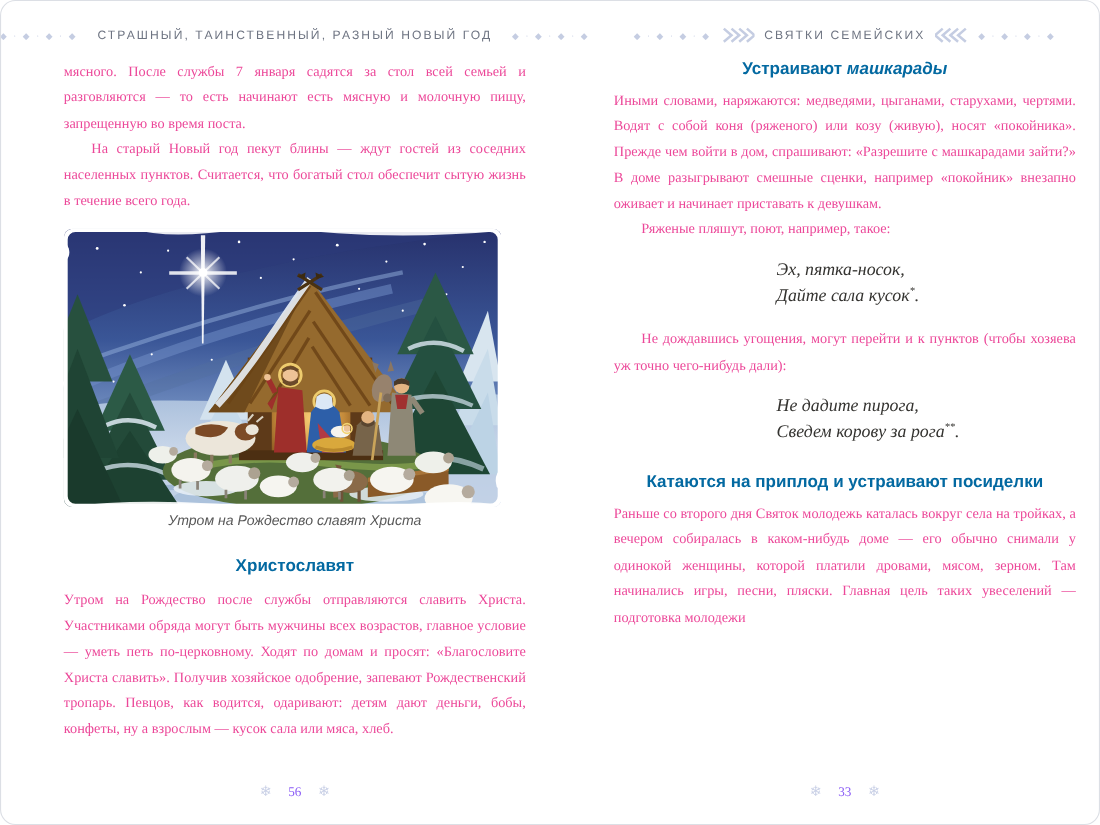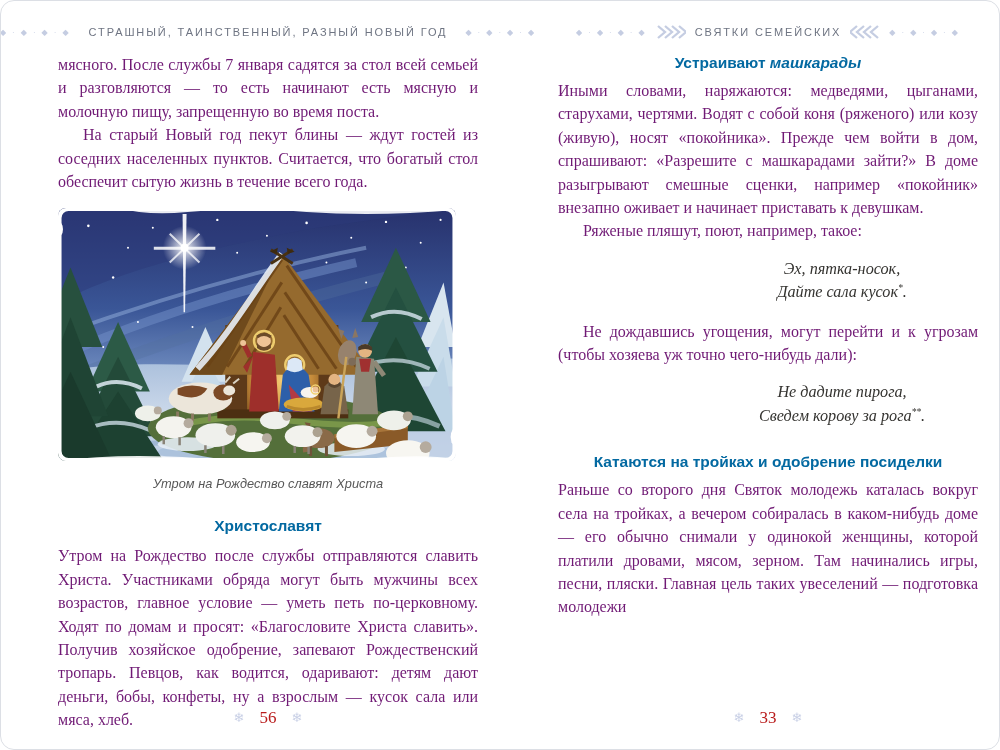--- a/index.html
+++ b/index.html
@@ -17,53 +17,53 @@
     margin-top:23px; white-space:nowrap;
   }
   .head-title {
     font-family:"Liberation Sans", sans-serif; font-size:11px;
     letter-spacing:1.9px; color:#6e7482; font-weight:400;
   }
   .orn-diamonds { color:#c5cde2; font-size:8px; letter-spacing:2px; }
   .orn-chevron  { display:block; }
 
   .bodytext p.body {
-    font-size:16px; line-height:23.4px; text-align:justify; margin:0;
-    color:#701a75;
+    font-size:13px; line-height:23.4px; text-align:justify; margin:0;
+    color:#ec4899;
     font-family:Liberation Serif, serif;
   }
   p.indent { text-indent:25px; }
 
   figure { margin:15px 0 0 0; }
   .illus-box { width:398px; height:253px; border-radius:8px; overflow:hidden; }
   figcaption {
     font-family:"Liberation Sans", sans-serif; font-style:italic;
-    font-size:12.8px; color:#585858; text-align:center; margin-top:15px;
+    font-size:12.8px; color:#585858; text-align:center; margin-top:4px;
   }
 
   h3.section {
     font-family:"Liberation Sans", sans-serif; font-size:15.5px; font-weight:700;
     color:#0369a1; text-align:center; margin:0; line-height:20px;
   }
   h3.section .it { font-style:italic; }
   .left h3.section { margin:25px 0 8px 0; }
   .right h3.section.first { margin:13px 0 6px 0; }
   .right h3.section.second { margin:24px 0 6px 0; }
 
   .verse {
     font-style:italic; font-size:16.2px; line-height:23.4px;
-    margin:15px 0 15px 148px; color:#343330;text-align:center;
+    margin:15px 0 15px 148px; color:#343330;
   }
   sup.mark { font-size:9.5px; line-height:0; }
 
   .page-num {
     position:absolute; bottom:23px; left:0; width:100%;
     display:flex; align-items:center; justify-content:center; gap:15px;
   }
-  .page-num .num { font-size:17px; color:#b91c1c; }
+  .page-num .num { font-size:12px; color:#8b5cf6; }
   .page-num .snow { color:#c9d0e6; font-size:13px; }
 </style>
 </head>
 <body>
 
 <div class="spread">
 
   <div class="page left">
 
     <div class="running-head">
@@ -376,30 +376,30 @@
       <p class="body">Иными словами, наряжаются: медведями, цыганами, старухами, чертями. Водят с собой коня (ряженого) или козу (живую), носят «покойника». Прежде чем войти в дом, спрашивают: «Разрешите с машкарадами зайти?» В доме разыгрывают смешные сценки, например «покойник» внезапно оживает и начинает приставать к девушкам.</p>
       <p class="body indent">Ряженые пляшут, поют, например, такое:</p>
     </div>
 
     <div class="verse">
       <div>Эх, пятка-носок,</div>
       <div><span>Дайте сала кусок</span><sup class="mark">*</sup><span>.</span></div>
     </div>
 
     <div class="bodytext">
-      <p class="body indent">Не дождавшись угощения, могут перейти и к угрозам (чтобы хозяева уж точно чего-нибудь дали):</p>
+      <p class="body indent">Не дождавшись угощения, могут перейти и к пунктов (чтобы хозяева уж точно чего-нибудь дали):</p>
     </div>
 
     <div class="verse">
       <div>Не дадите пирога,</div>
       <div><span>Сведем корову за рога</span><sup class="mark">**</sup><span>.</span></div>
     </div>
 
 
-    <h3 class="section second">Катаются на тройках и одобрение посиделки</h3>
+    <h3 class="section second">Катаются на приплод и устраивают посиделки</h3>
 
     <div class="bodytext">
       <p class="body">Раньше со второго дня Святок молодежь каталась вокруг села на тройках, а вечером собиралась в каком-нибудь доме — его обычно снимали у одинокой женщины, которой платили дровами, мясом, зерном. Там начинались игры, песни, пляски. Главная цель таких увеселений — подготовка молодежи</p>
     </div>
 
     <div class="page-num">
       <span class="snow">❄</span>
       <span class="num">33</span>
       <span class="snow">❄</span>
     </div>

